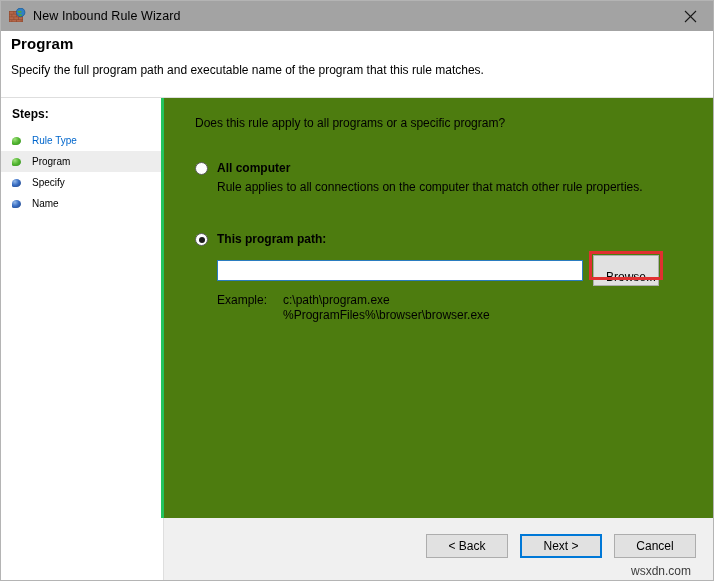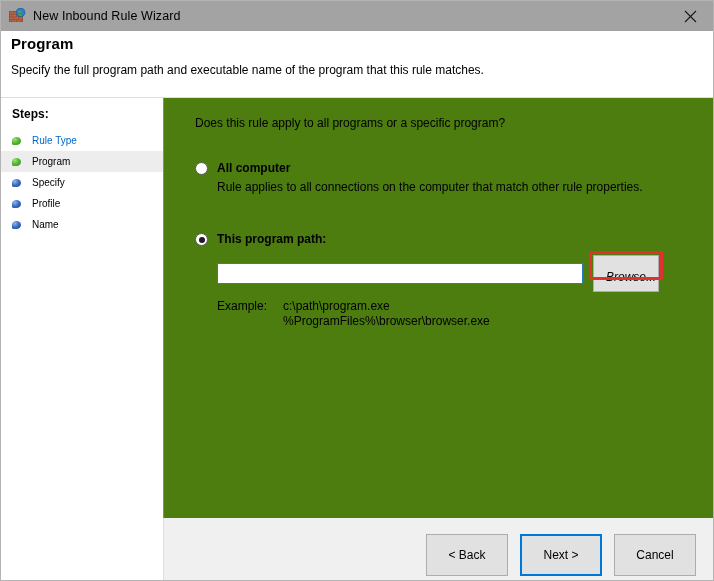--- a/index.html
+++ b/index.html
@@ -86,21 +86,21 @@
     flex: 1 1 auto;
     display: flex;
     min-height: 0;
     border-top: 1px solid #dedede;
   }
 
   
   .sidebar {
     width: 163px;
     background: #ffffff;
-    border-right: 1px solid #22c55e;
+    border-right: 3px solid #22c55e;
     flex: none;
     padding-top: 9px;
     box-sizing: border-box;
   }
   .steps-label {
     font-size: 12px;
     font-weight: bold;
     margin: 0 0 9px 11px;
   }
   .step {
@@ -202,30 +202,29 @@
     font-size: 12px;
     padding: 0 3px;
     outline: none;
   }
   .browse-wrap {
     position: relative;
     margin-left: 10px;
   }
   .browse-btn {
     width: 66px;
-    height: 37px;
+    height: 31px;
     font-family: "Liberation Sans", sans-serif;
     font-size: 12px;
     background: #e1e1e1;
     border: 1px solid #adadad;
     color: #000;
     cursor: default;
     padding: 12px;
     line-height: 19px;
-    font-style: italic;
   }
   .red-box {
     position: absolute;
     left: -4px;
     top: -4px;
     width: 74px;
     height: 29px;
     border: 3px solid #e03030;
     box-sizing: border-box;
     pointer-events: none;
@@ -258,21 +257,21 @@
   .footer-spacer {
     position: absolute;
     left: 0; top: 0;
     width: 163px; height: 100%;
     background: #ffffff;
     border-right: 1px solid #dedede;
     box-sizing: border-box;
   }
   .btn {
     width: 82px;
-    height: 42px;
+    height: 24px;
     font-family: "Liberation Sans", sans-serif;
     font-size: 12px;
     background: #e1e1e1;
     border: 1px solid #adadad;
     color: #000;
     cursor: default;
     margin-left: 12px;
     padding: 0;
     z-index: 2;
   }
@@ -346,24 +345,20 @@
       <div class="step current">
         <span class="step-bullet"></span>
         <span class="step-label">Program</span>
       </div>
 
       <div class="step">
         <span class="step-bullet pending"></span>
         <span class="step-label">Specify</span>
       </div>
 
-      <div class="step">
-        <span class="step-bullet pending"></span>
-        <span class="step-label">Profile</span>
-      </div>
 
       <div class="step">
         <span class="step-bullet pending"></span>
         <span class="step-label">Name</span>
       </div>
     </div>
 
     <div class="content">
       <div class="question">Does this rule apply to all programs or a specific program?</div>
 

